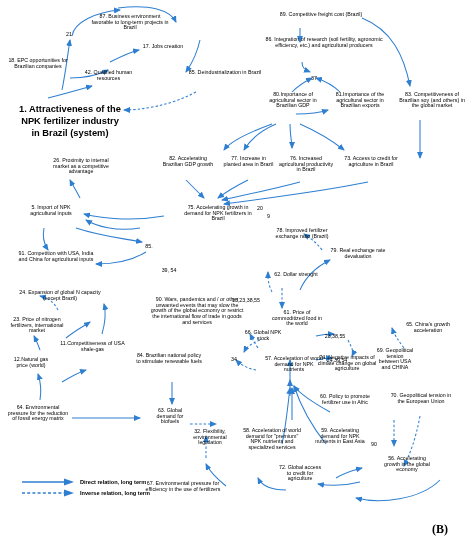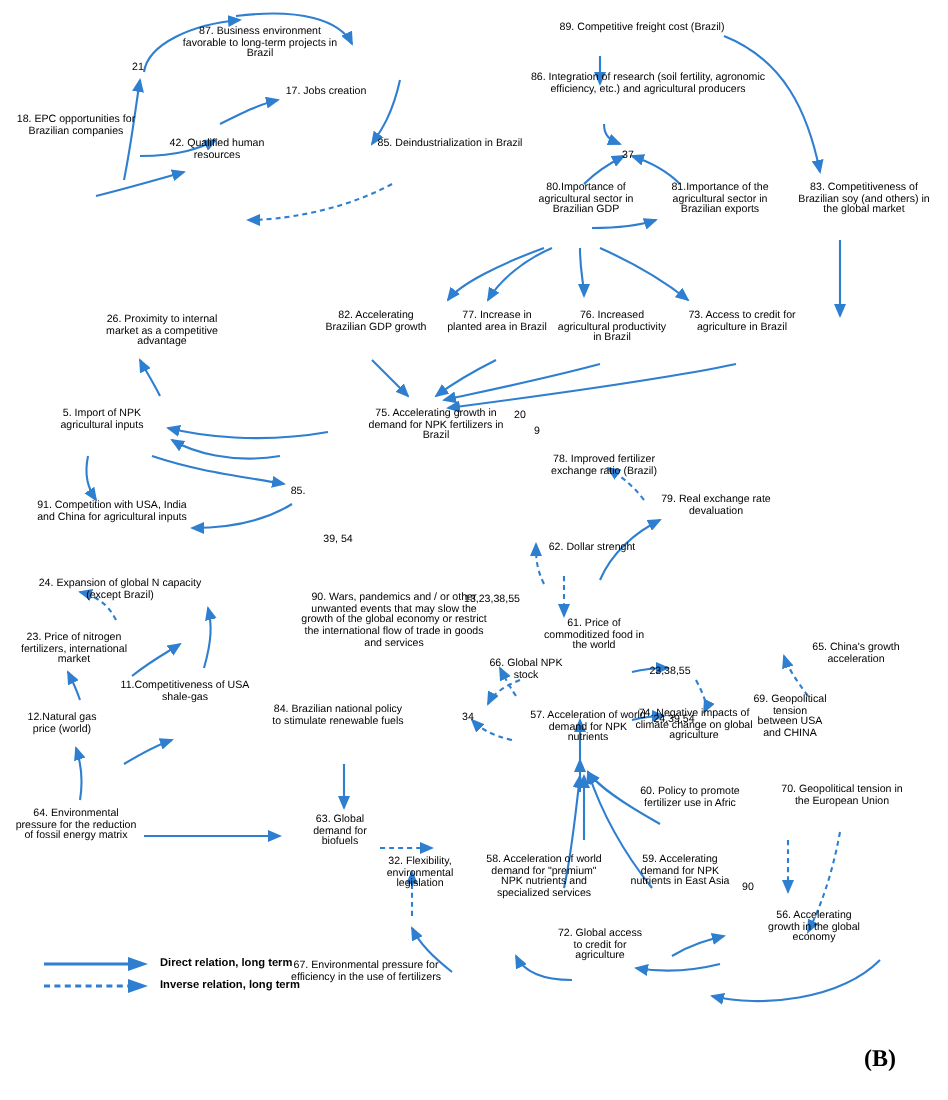--- a/index.html
+++ b/index.html
@@ -99,20 +99,21 @@
       <path d="M336,478 C346,472 354,470 362,468"></path>
       <path d="M360,482 C344,486 330,486 318,484"></path>
       <path d="M286,490 C272,490 262,486 258,478"></path>
       <path d="M440,480 C420,500 380,504 356,498"></path>
       <path d="M348,340 C352,348 354,352 352,356" stroke-dasharray="2.5,2"></path>
       <path d="M316,336 C324,334 330,334 334,334"></path>
       <path d="M316,360 C324,358 328,358 332,358"></path>
     </g>
   </svg>
 
+  <div class="title" style="left:6px;top:104px;width:128px;">1. Attractiveness of the<br>NPK fertilizer industry<br>in Brazil (system)</div>
 
   <div class="node" style="left:88px;top:14px;width:84px;">87. Business environment favorable to long-term projects in Brazil</div>
   <div class="node" style="left:278px;top:12px;width:86px;">89. Competitive freight cost (Brazil)</div>
   <div class="node" style="left:141px;top:44px;width:44px;">17. Jobs creation</div>
   <div class="node" style="left:256px;top:37px;width:136px;">86. Integration of research (soil fertility, agronomic efficiency, etc.) and agricultural producers</div>
   <div class="node" style="left:7px;top:58px;width:62px;">18. EPC opportunities for Brazilian companies</div>
   <div class="node" style="left:84px;top:70px;width:49px;">42. Qualified human resources</div>
   <div class="node" style="left:185px;top:70px;width:80px;">85. Deindustrialization in Brazil</div>
   <div class="node" style="left:260px;top:92px;width:66px;">80.Importance of agricultural sector in Brazilian GDP</div>
   <div class="node" style="left:330px;top:92px;width:60px;">81.Importance of the agricultural sector in Brazilian exports</div>

